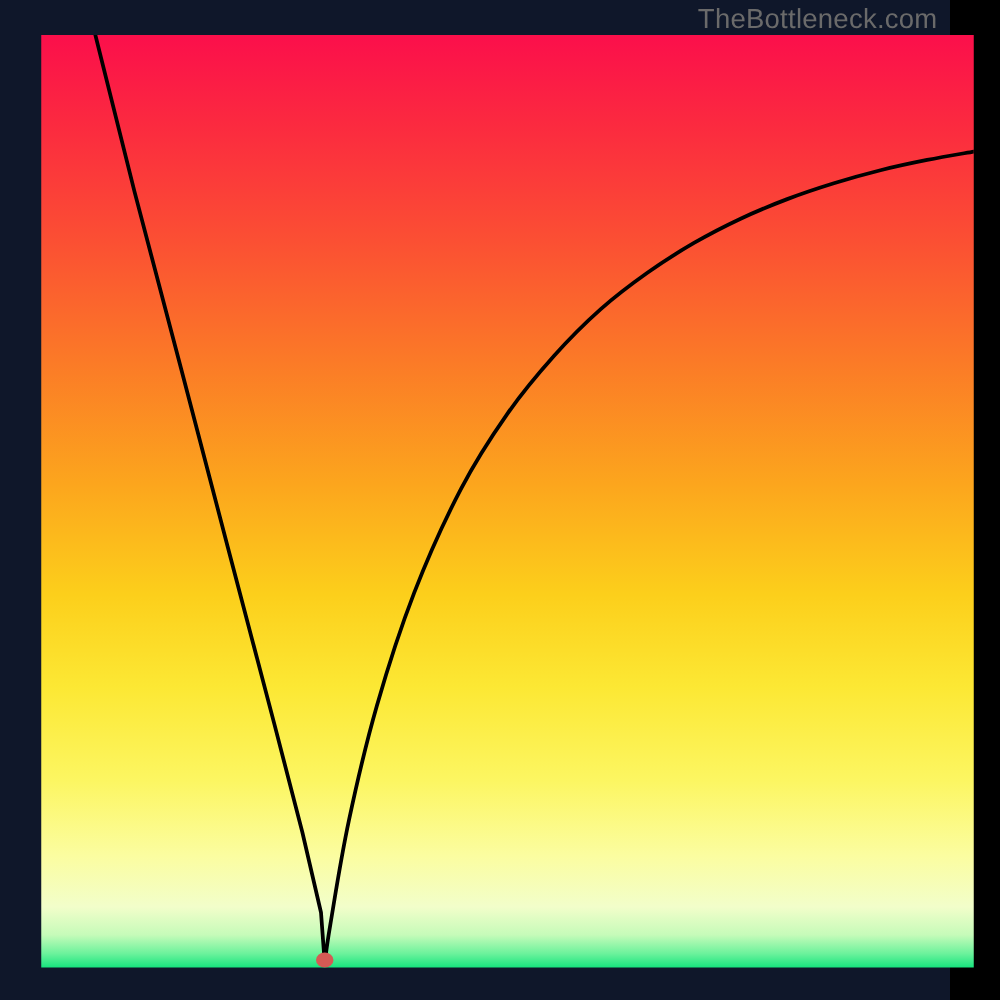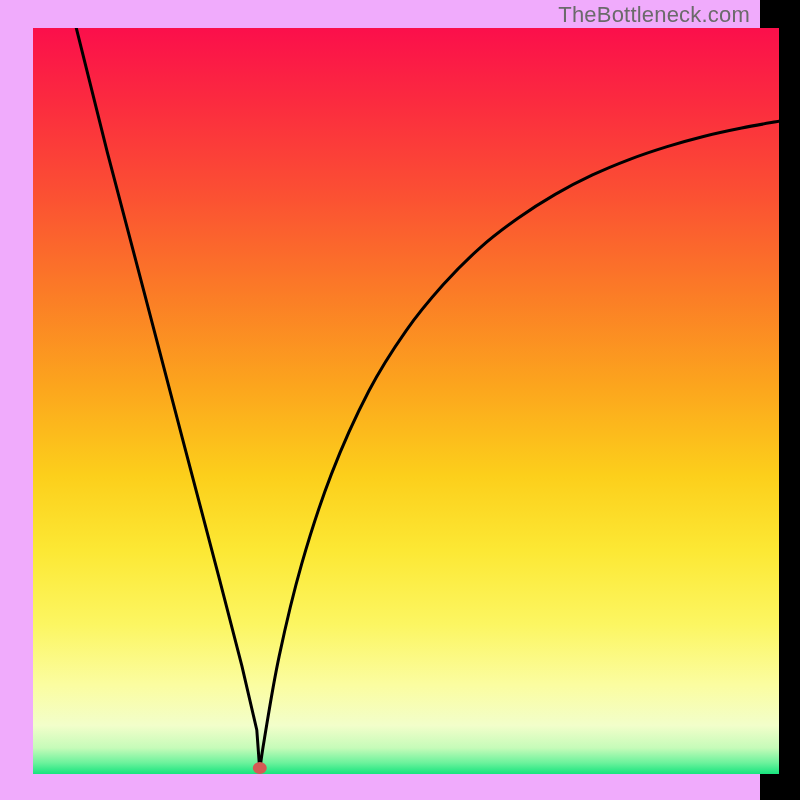--- a/index.html
+++ b/index.html
@@ -8,21 +8,21 @@
     width: 800px;
     height: 800px;
     background: #000;
     overflow: hidden;
     font-family: Arial, Helvetica, sans-serif;
   }
   .frame {
     position: relative;
     width: 760px;
     height: 800px;
-    background: #f0abfc;
+    background: #0f172a;
   }
   .attribution {
     position: absolute;
     top: 2px;
     right: 10px;
     color: #6a6a6a;
     font-size: 22px;
     font-weight: 500;
     letter-spacing: 0.2px;
     user-select: none;

